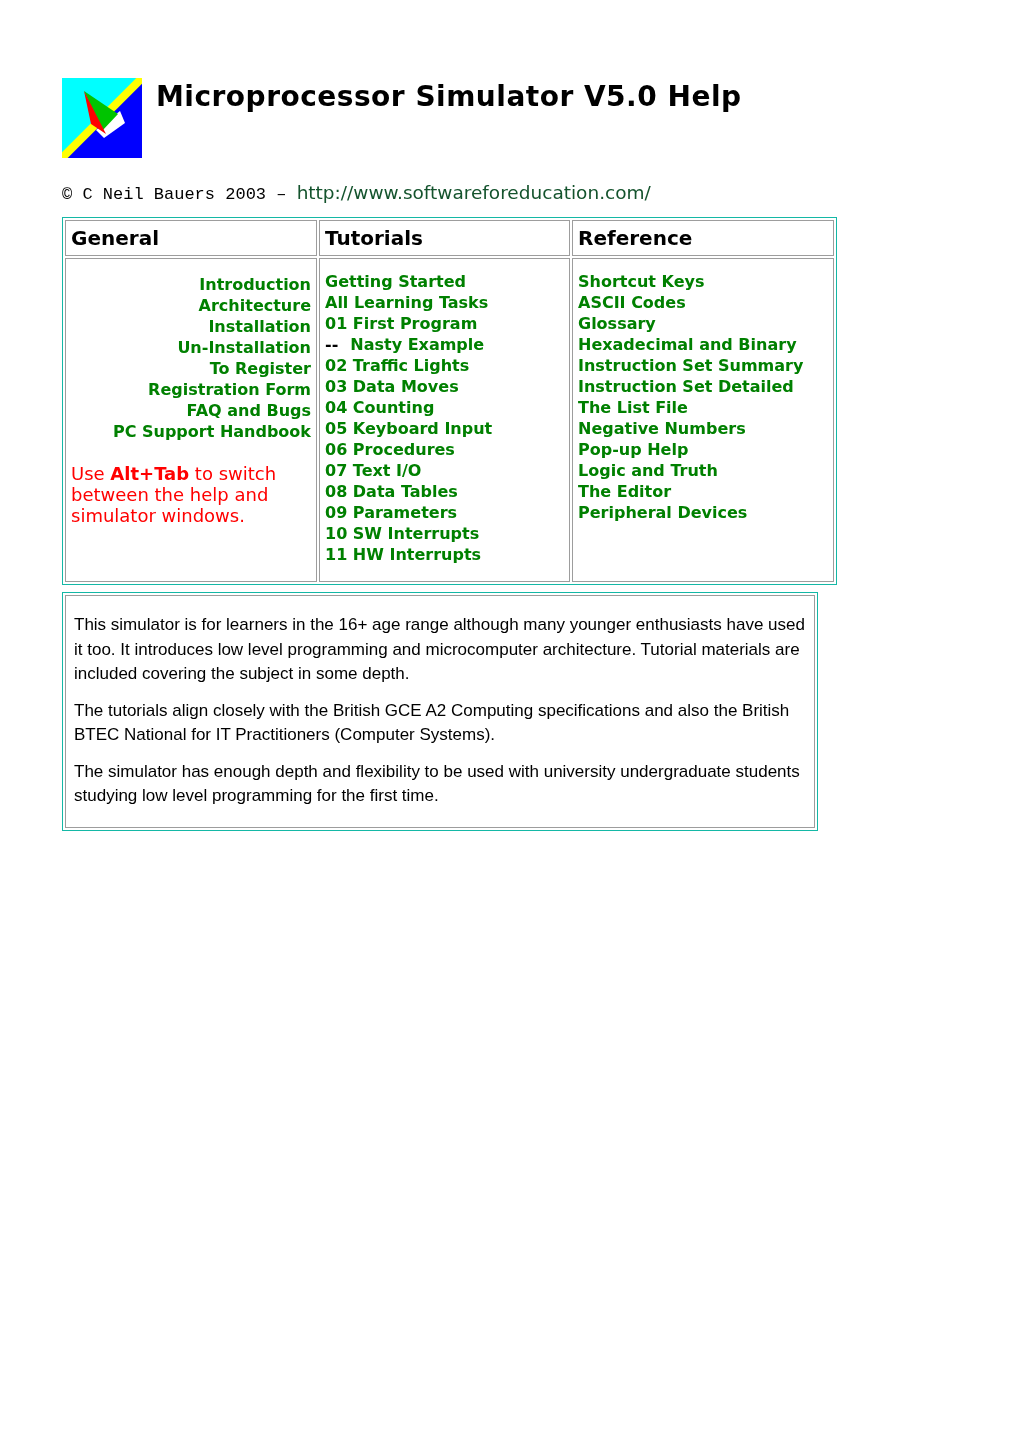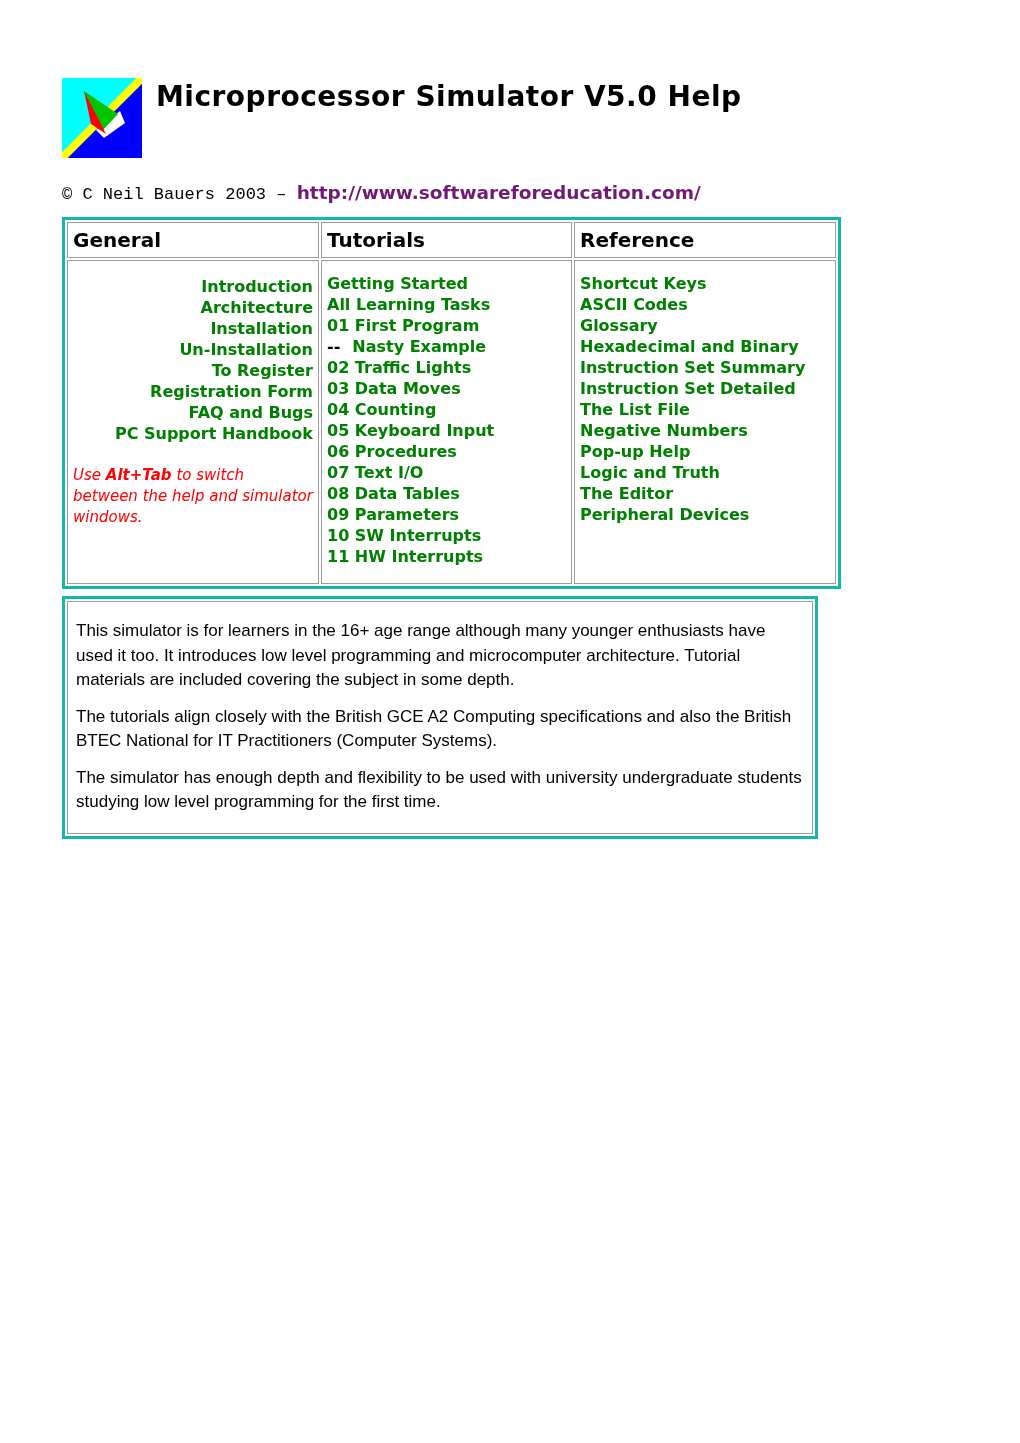--- a/index.html
+++ b/index.html
@@ -19,28 +19,28 @@
     margin: 2px 0 0 14px;
     font-size: 28px;
     font-weight: bold;
     letter-spacing: 0.5px;
     font-family: "DejaVu Sans", sans-serif;
   }
 
   .copyright { margin-top: 24px; font-size: 17px; }
   .copyright .prefix { color: #000; font-family: Liberation Mono, monospace; }
   .site-link {
-    color: #701a75; font-weight: bold; font-size: 18.5px;
+    color: #14532d; font-weight: normal; font-size: 18.5px;
     text-decoration: none; cursor: pointer;
   }
 
   table.nav-table, table.desc-table {
     border-collapse: separate;
     border-spacing: 2px;
-    border: 3px solid #14b8a6;
+    border: 1px solid #14b8a6;
     background: #ffffff;
     table-layout: fixed;
     width: 756px;
   }
   table.nav-table { margin-top: 13px; }
   table.desc-table { margin-top: 7px; }
   table.nav-table td, table.desc-table td {
     border: 1px solid #9d9d9d;
     background: #ffffff;
   }
@@ -63,25 +63,24 @@
     font-weight: bold;
     color: #008000;
     cursor: pointer;
     white-space: nowrap;
   }
   .col1-links { margin-top: 3px; text-align: right; }
   .link-prefix { color: #000000; }
   .link-after-prefix { margin-left: 12px; text-align: right; }
   .note {
     color: #ff0000;
-    font-size: 15px;
+    font-size: 18px;
     line-height: 21px;
     font-weight: normal;
     margin: 21px 0 12px 0;
-    font-style: italic;
   }
   .note b { font-weight: bold; }
 
   td.desc-cell { padding: 5px 8px 6px 8px; vertical-align: top; }
   .desc-cell p {
     font-family: "Liberation Sans", sans-serif;
     font-size: 17px;
     line-height: 24.5px;
     margin: 12px 0;
   }

